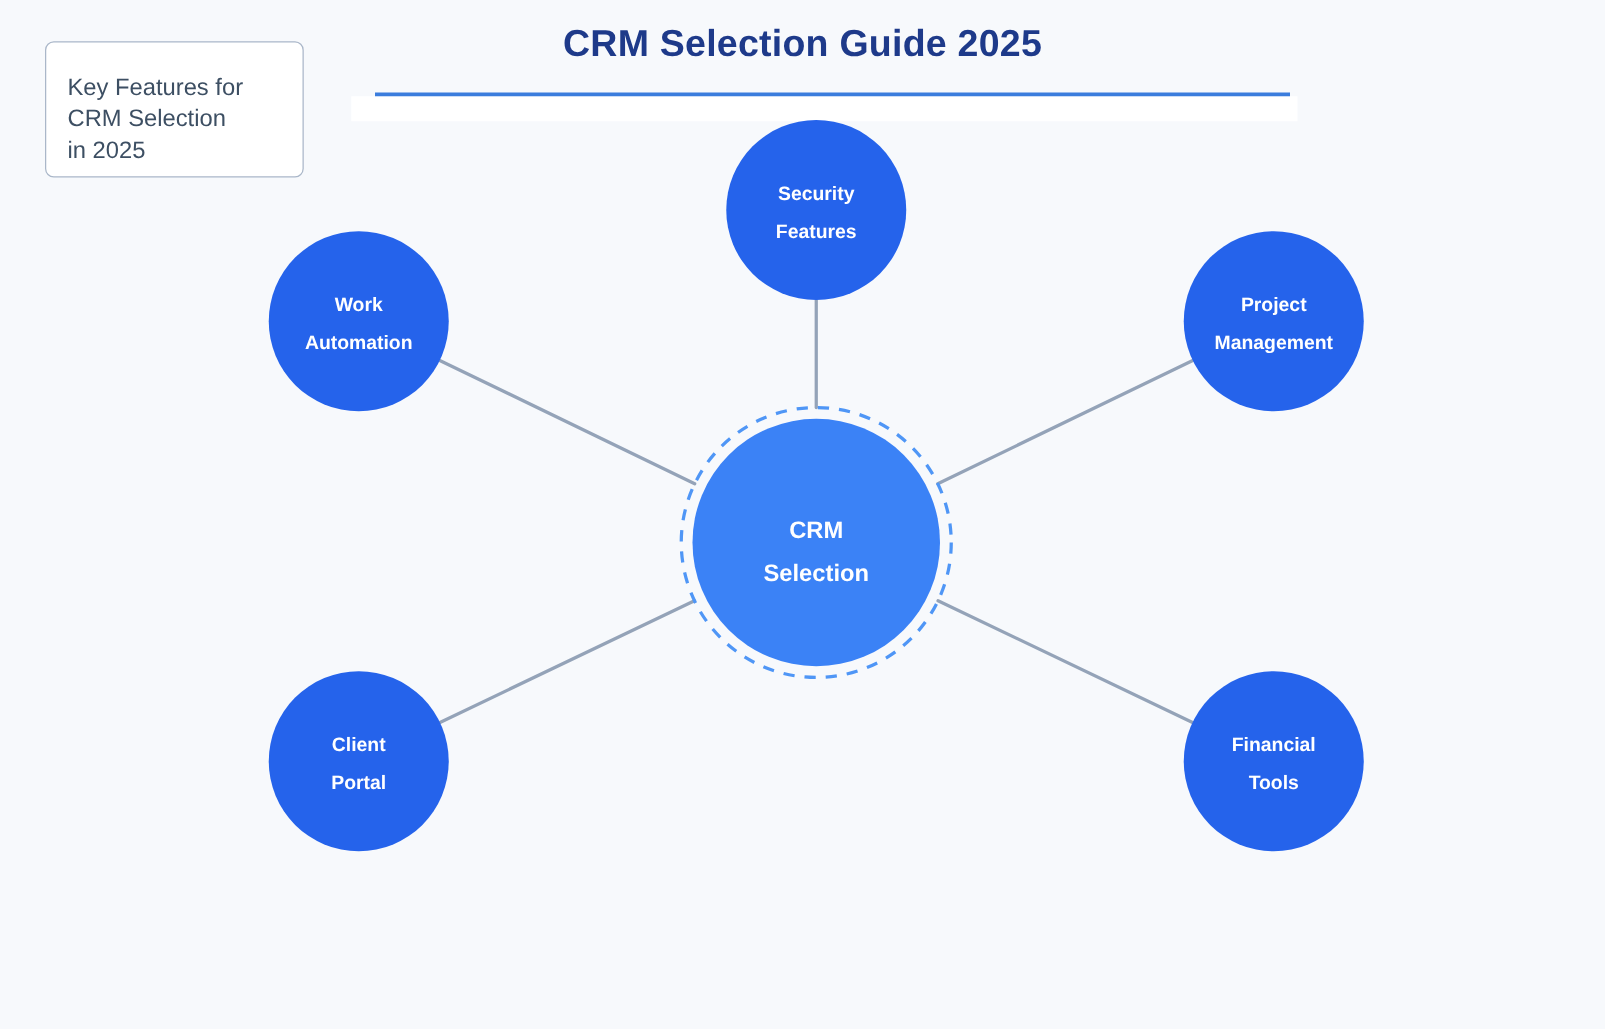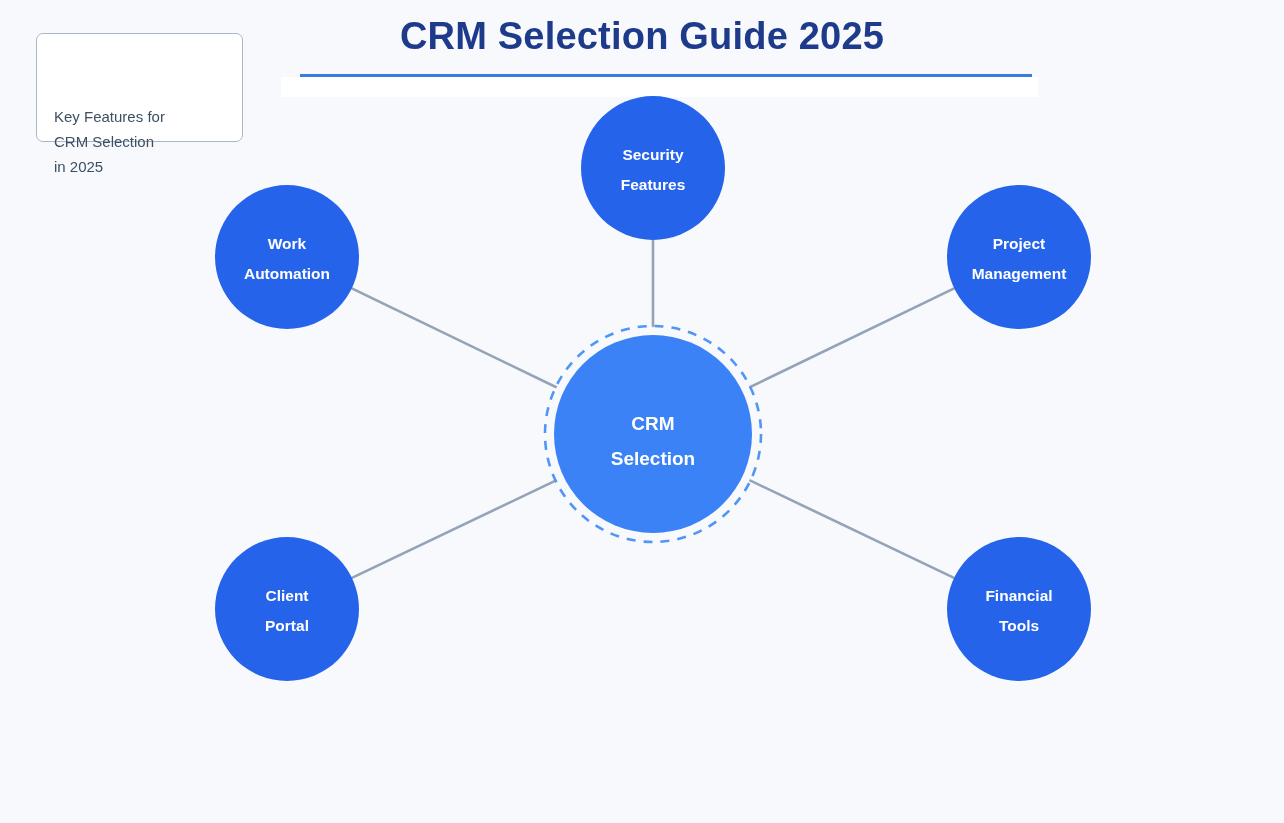--- a/index.html
+++ b/index.html
@@ -23,21 +23,21 @@
     height: 823px;
   }
 
   
   #page-title {
     position: absolute;
     left: 0;
     top: 16px;
     width: 1284px;
     text-align: center;
-    font-size: 38px;
+    font-size: 30px;
     font-weight: bold;
     color: #1e3a8a;
     letter-spacing: 0.2px;
     line-height: 40px;
     white-space: nowrap;
   }
 
   
   #title-band {
     position: absolute;
@@ -66,25 +66,24 @@
     background: #ffffff;
     border: 1px solid #aab7c9;
     border-radius: 7px;
     box-sizing: border-box;
   }
   #legend-text {
     position: absolute;
     left: 17px;
     top: 24px;
     width: 180px;
-    font-size: 15px;
+    font-size: 19px;
     color: #3d4f63;
     line-height: 25px;
     white-space: pre-line;
-    margin-top: 46px;
   }
 
   
   #graph {
     position: absolute;
     left: 0;
     top: 0;
     width: 1284px;
     height: 823px;
   }

